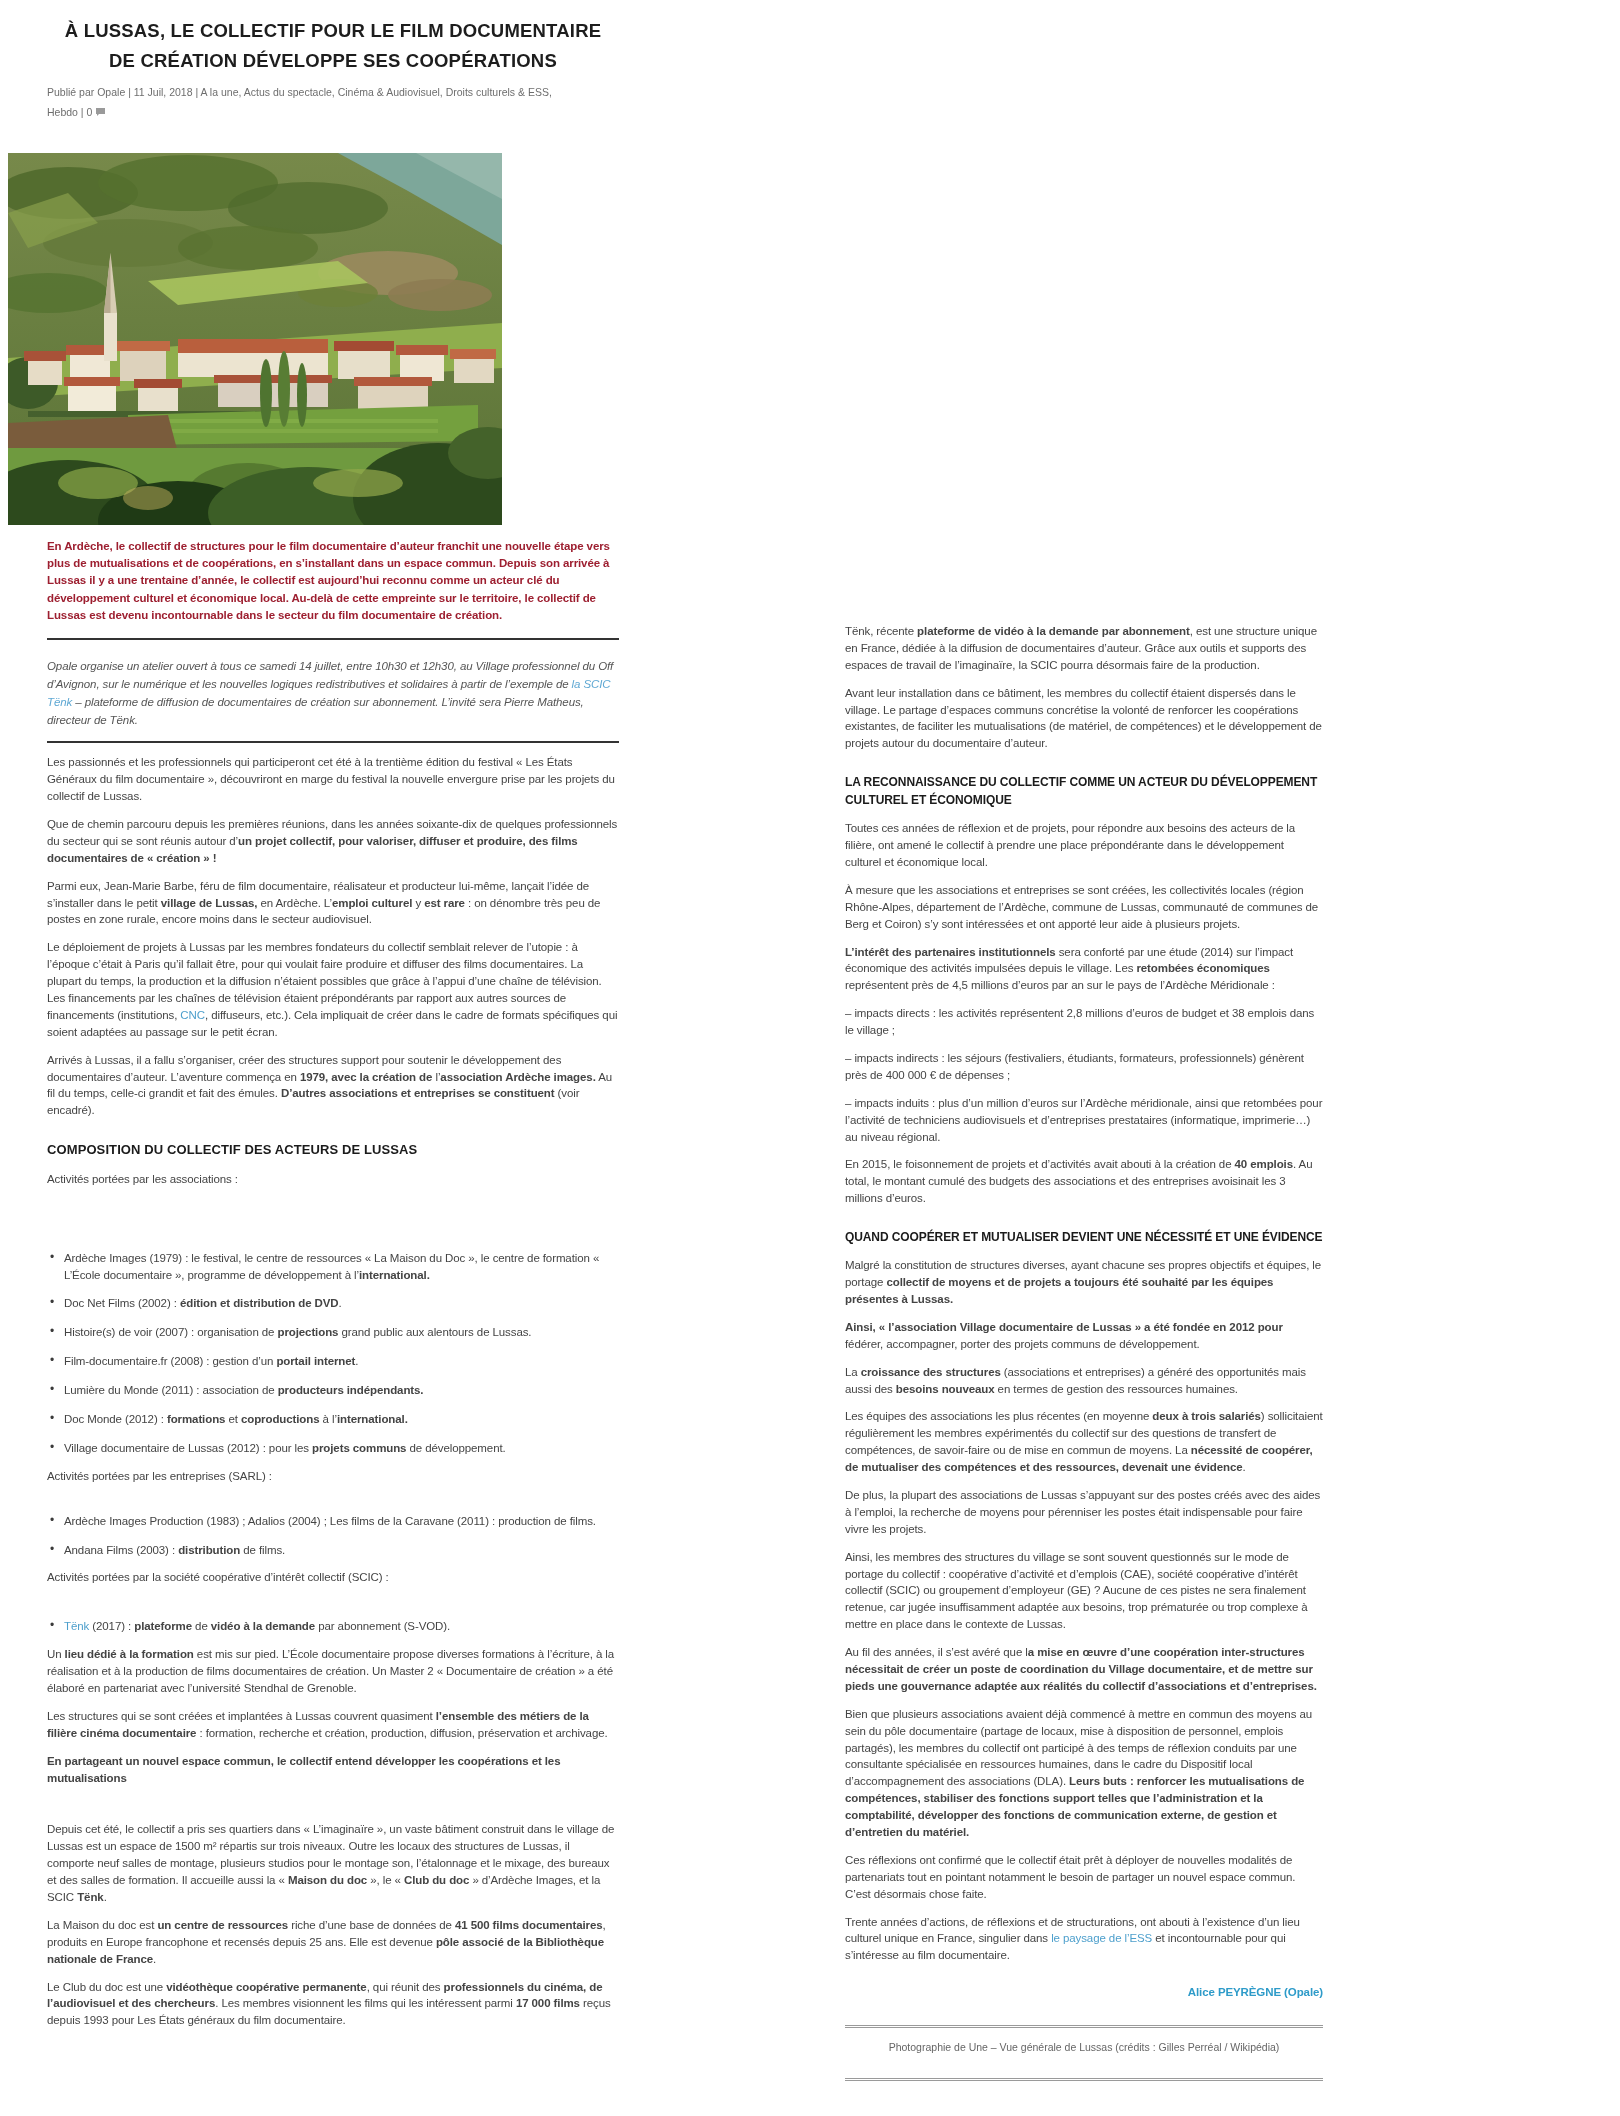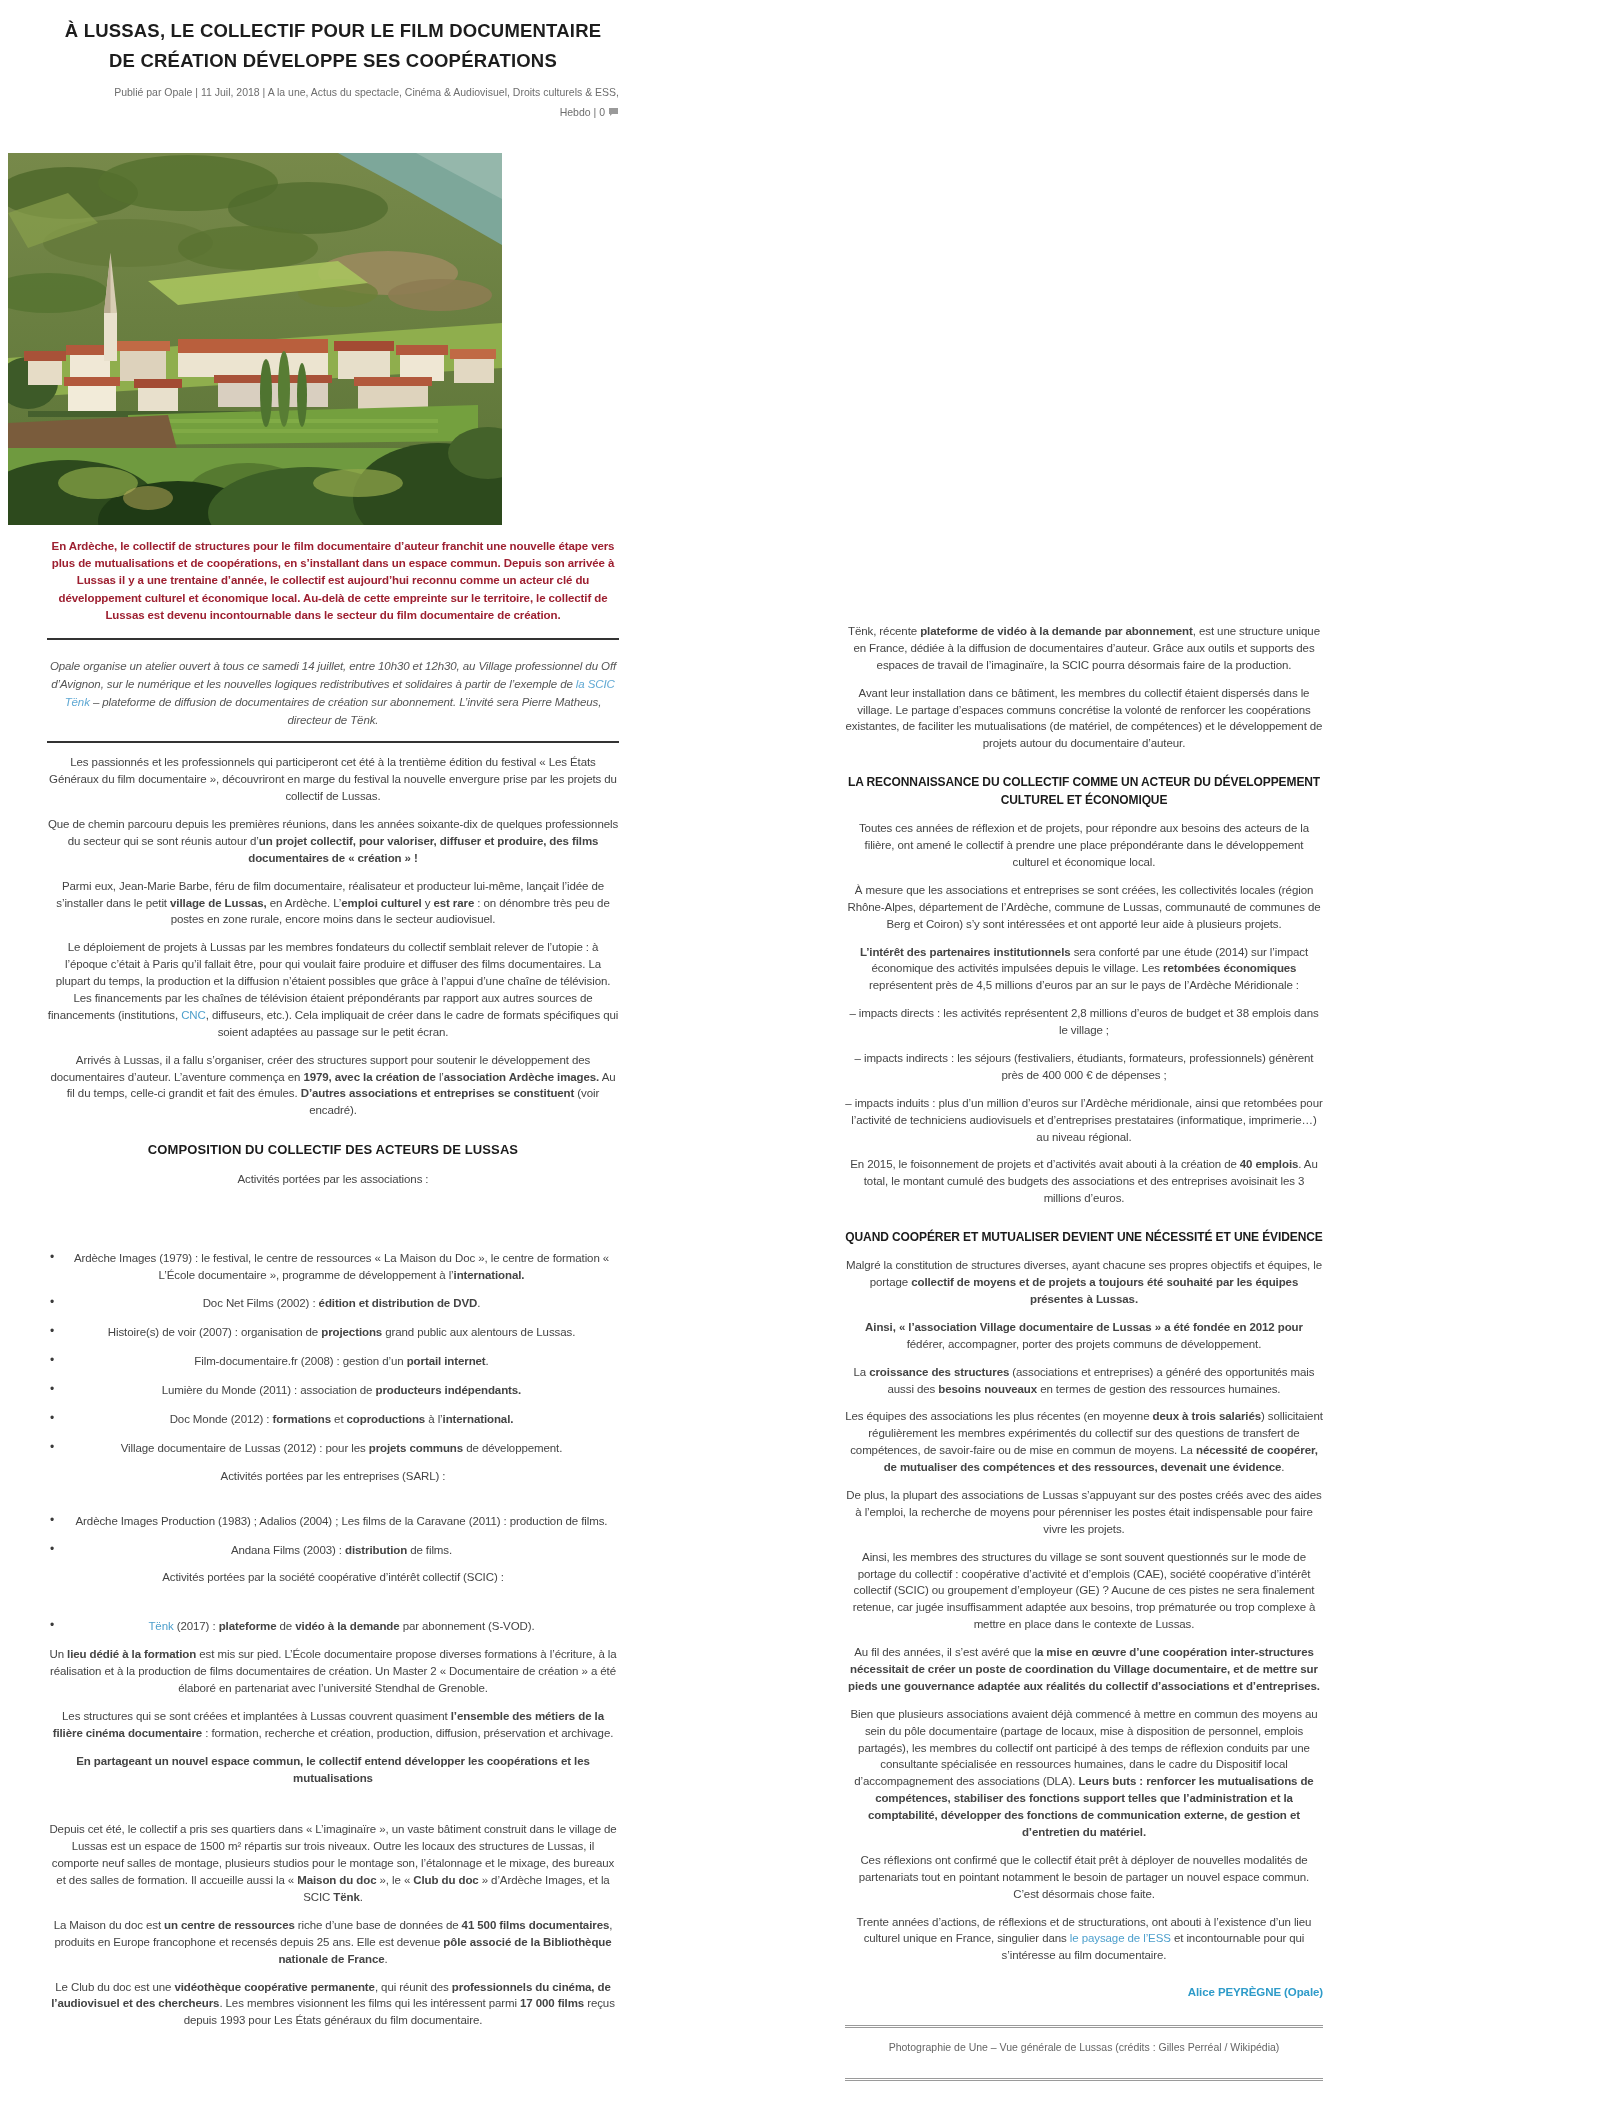--- a/index.html
+++ b/index.html
@@ -6,25 +6,25 @@
   body{
     width:1620px;height:2116px;background:#ffffff;position:relative;overflow:hidden;
     font-family:"Liberation Sans","DejaVu Sans",sans-serif;color:#444444;
     font-size:11.5px;line-height:1.47;letter-spacing:-0.1px;
   }
   .col-left{position:absolute;left:47px;top:0;width:572px;}
   .col-right{position:absolute;left:845px;top:612px;width:478px;}
   .title{margin-top:16px;text-align:center;font-weight:bold;color:#1d1d1d;
          font-size:18.5px;line-height:1.62;letter-spacing:0.2px;}
   .title div{white-space:nowrap;}
-  .meta{margin-top:7px;text-align:right;font-size:10.5px;color:#6e6e6e;line-height:1.9;letter-spacing:0;}
+  .meta{margin-top:7px;text-align:left;font-size:10.5px;color:#6e6e6e;line-height:1.9;letter-spacing:0;}
   .meta svg{vertical-align:-1px;margin-left:3px;}
   figure.photo{margin:30px 0 0 -39px;padding:0;width:494px;height:372px;display:block;}
   figure.photo svg{display:block;width:494px;height:372px;}
-  .blk{margin:11px 0 0 0;text-align:center;}
+  .blk{margin:11px 0 0 0;}
   .intro{color:#9d1f30;font-weight:bold;line-height:1.5;margin-top:13px;}
   .aside{margin-top:14px;border-top:2px solid #333333;border-bottom:2px solid #333333;
          padding:18px 0 12px;font-style:italic;color:#555555;line-height:1.55;}
   h2.blk{font-size:13px;color:#1b1b1b;margin:21px 0 0 0;line-height:1.5;letter-spacing:0.1px;font-weight:bold;}
   .col-right h2.blk{font-size:12px;letter-spacing:-0.1px;}
   .li{margin-top:12px;padding-left:17px;position:relative;}
   .bullet{position:absolute;left:3px;top:-1px;font-size:12px;color:#3a3a3a;}
   .pb{font-weight:bold;}
   .b{font-weight:bold;}
   a.lnk{color:#4d9fcc;text-decoration:none;cursor:pointer;}

